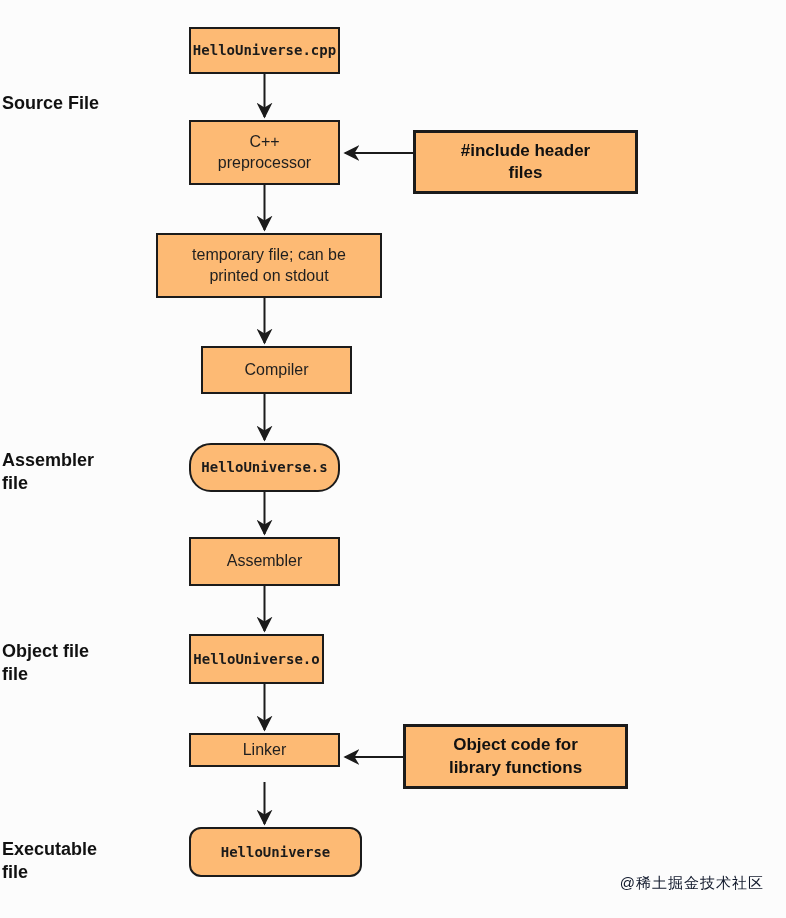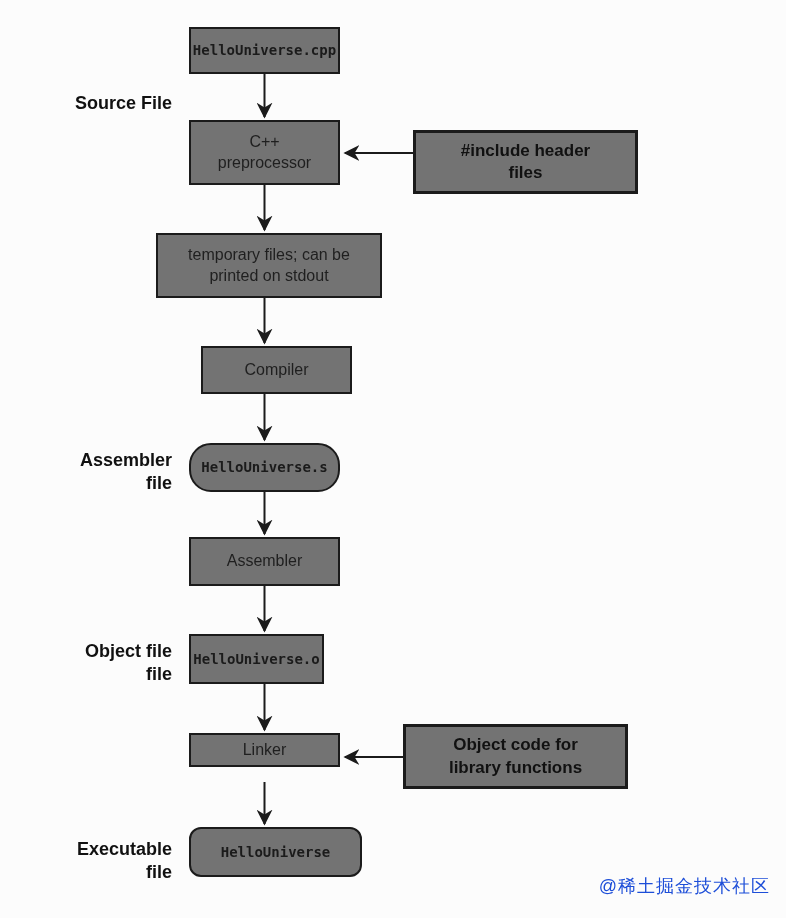--- a/index.html
+++ b/index.html
@@ -14,21 +14,21 @@
     position: relative;
     width: 786px; height: 918px;
   }
   #arrow-layer {
     position: absolute; left: 0; top: 0;
     width: 786px; height: 918px;
     pointer-events: none;
   }
   .node {
     position: absolute;
-    background: #737373;
+    background: #fdba74;
     border: 2px solid #1b1b1b;
     box-sizing: border-box;
     display: flex;
     align-items: center;
     justify-content: center;
     text-align: center;
     white-space: pre-line;
     line-height: 1.3;
   }
   .node.file {
@@ -45,31 +45,31 @@
     border-width: 3px;
     font-weight: bold;
     font-size: 17px;
     color: #111;
   }
   .side-label {
     position: absolute;
     width: 170px;
     font-weight: bold;
     font-size: 18px;
-    text-align: right;
+    text-align: left;
     white-space: pre-line;
     line-height: 1.3;
     color: #111;
   }
   .watermark {
     position: absolute;
-    right: 16px;
+    right: 22px;
     top: 874px;
-    font-size: 18px;
-    color: #1d4ed8;
+    font-size: 15px;
+    color: #0f172a;
     letter-spacing: 1px;
   }
 </style>
 </head>
 <body>
 
 <div id="canvas">
 
   <svg id="arrow-layer" viewBox="0 0 786 918">
     <defs>
@@ -97,21 +97,21 @@
   <div class="side-label" style="left:2px;  top:640px;">Object file
 file</div>
   <div class="side-label" style="left:2px;  top:838px;">Executable
 file</div>
 
   <div class="node file" style="left:189px; top:27px;  width:151px; height:47px;">HelloUniverse.cpp</div>
   <div class="node process" style="left:189px; top:120px; width:151px; height:65px;">C++
 preprocessor</div>
   <div class="node annotation" style="left:413px; top:130px; width:225px; height:64px;">#include header
 files</div>
-  <div class="node process" style="left:156px; top:233px; width:226px; height:65px;">temporary files; can be
+  <div class="node process" style="left:156px; top:233px; width:226px; height:65px;">temporary file; can be
 printed on stdout</div>
   <div class="node process" style="left:189px; top:346px; width:151px; height:48px;margin-left:12px;">Compiler</div>
   <div class="node file" style="left:189px; top:443px; width:151px; height:49px;border-radius:22px;">HelloUniverse.s</div>
   <div class="node process" style="left:189px; top:537px; width:151px; height:49px;">Assembler</div>
   <div class="node file" style="left:189px; top:634px; width:135px; height:50px;">HelloUniverse.o</div>
   <div class="node process" style="left:189px; top:733px; width:151px; height:34px;">Linker</div>
   <div class="node annotation" style="left:403px; top:724px; width:225px; height:65px;">Object code for
 library functions</div>
   <div class="node file" style="left:189px; top:827px; width:173px; height:50px;border-radius:12px;">HelloUniverse</div>
 

